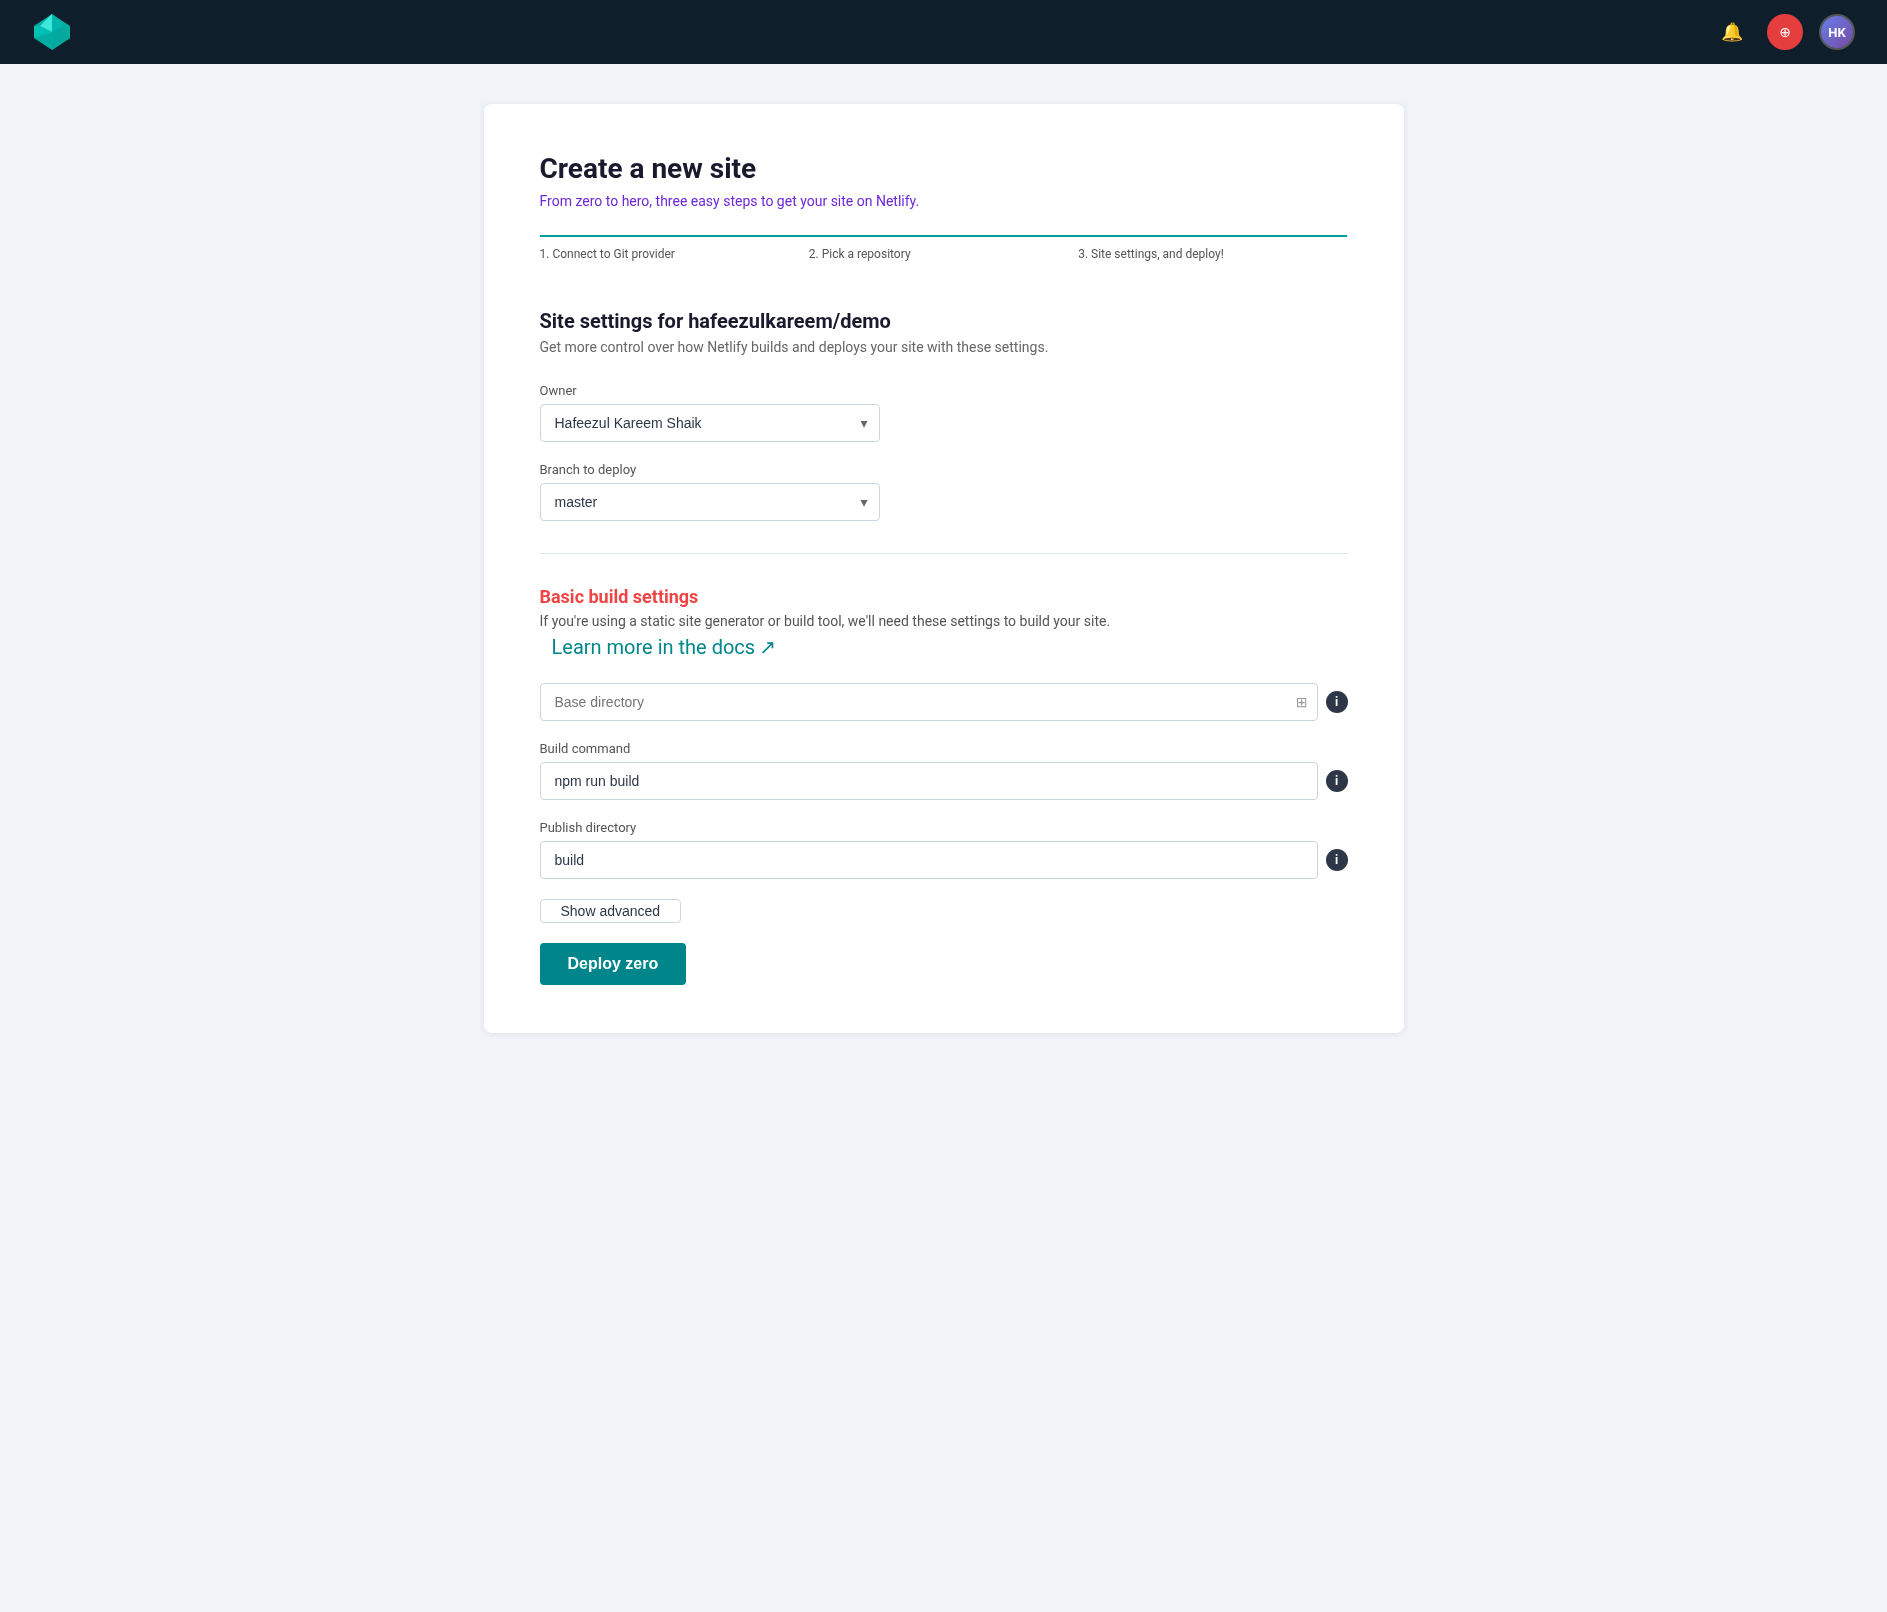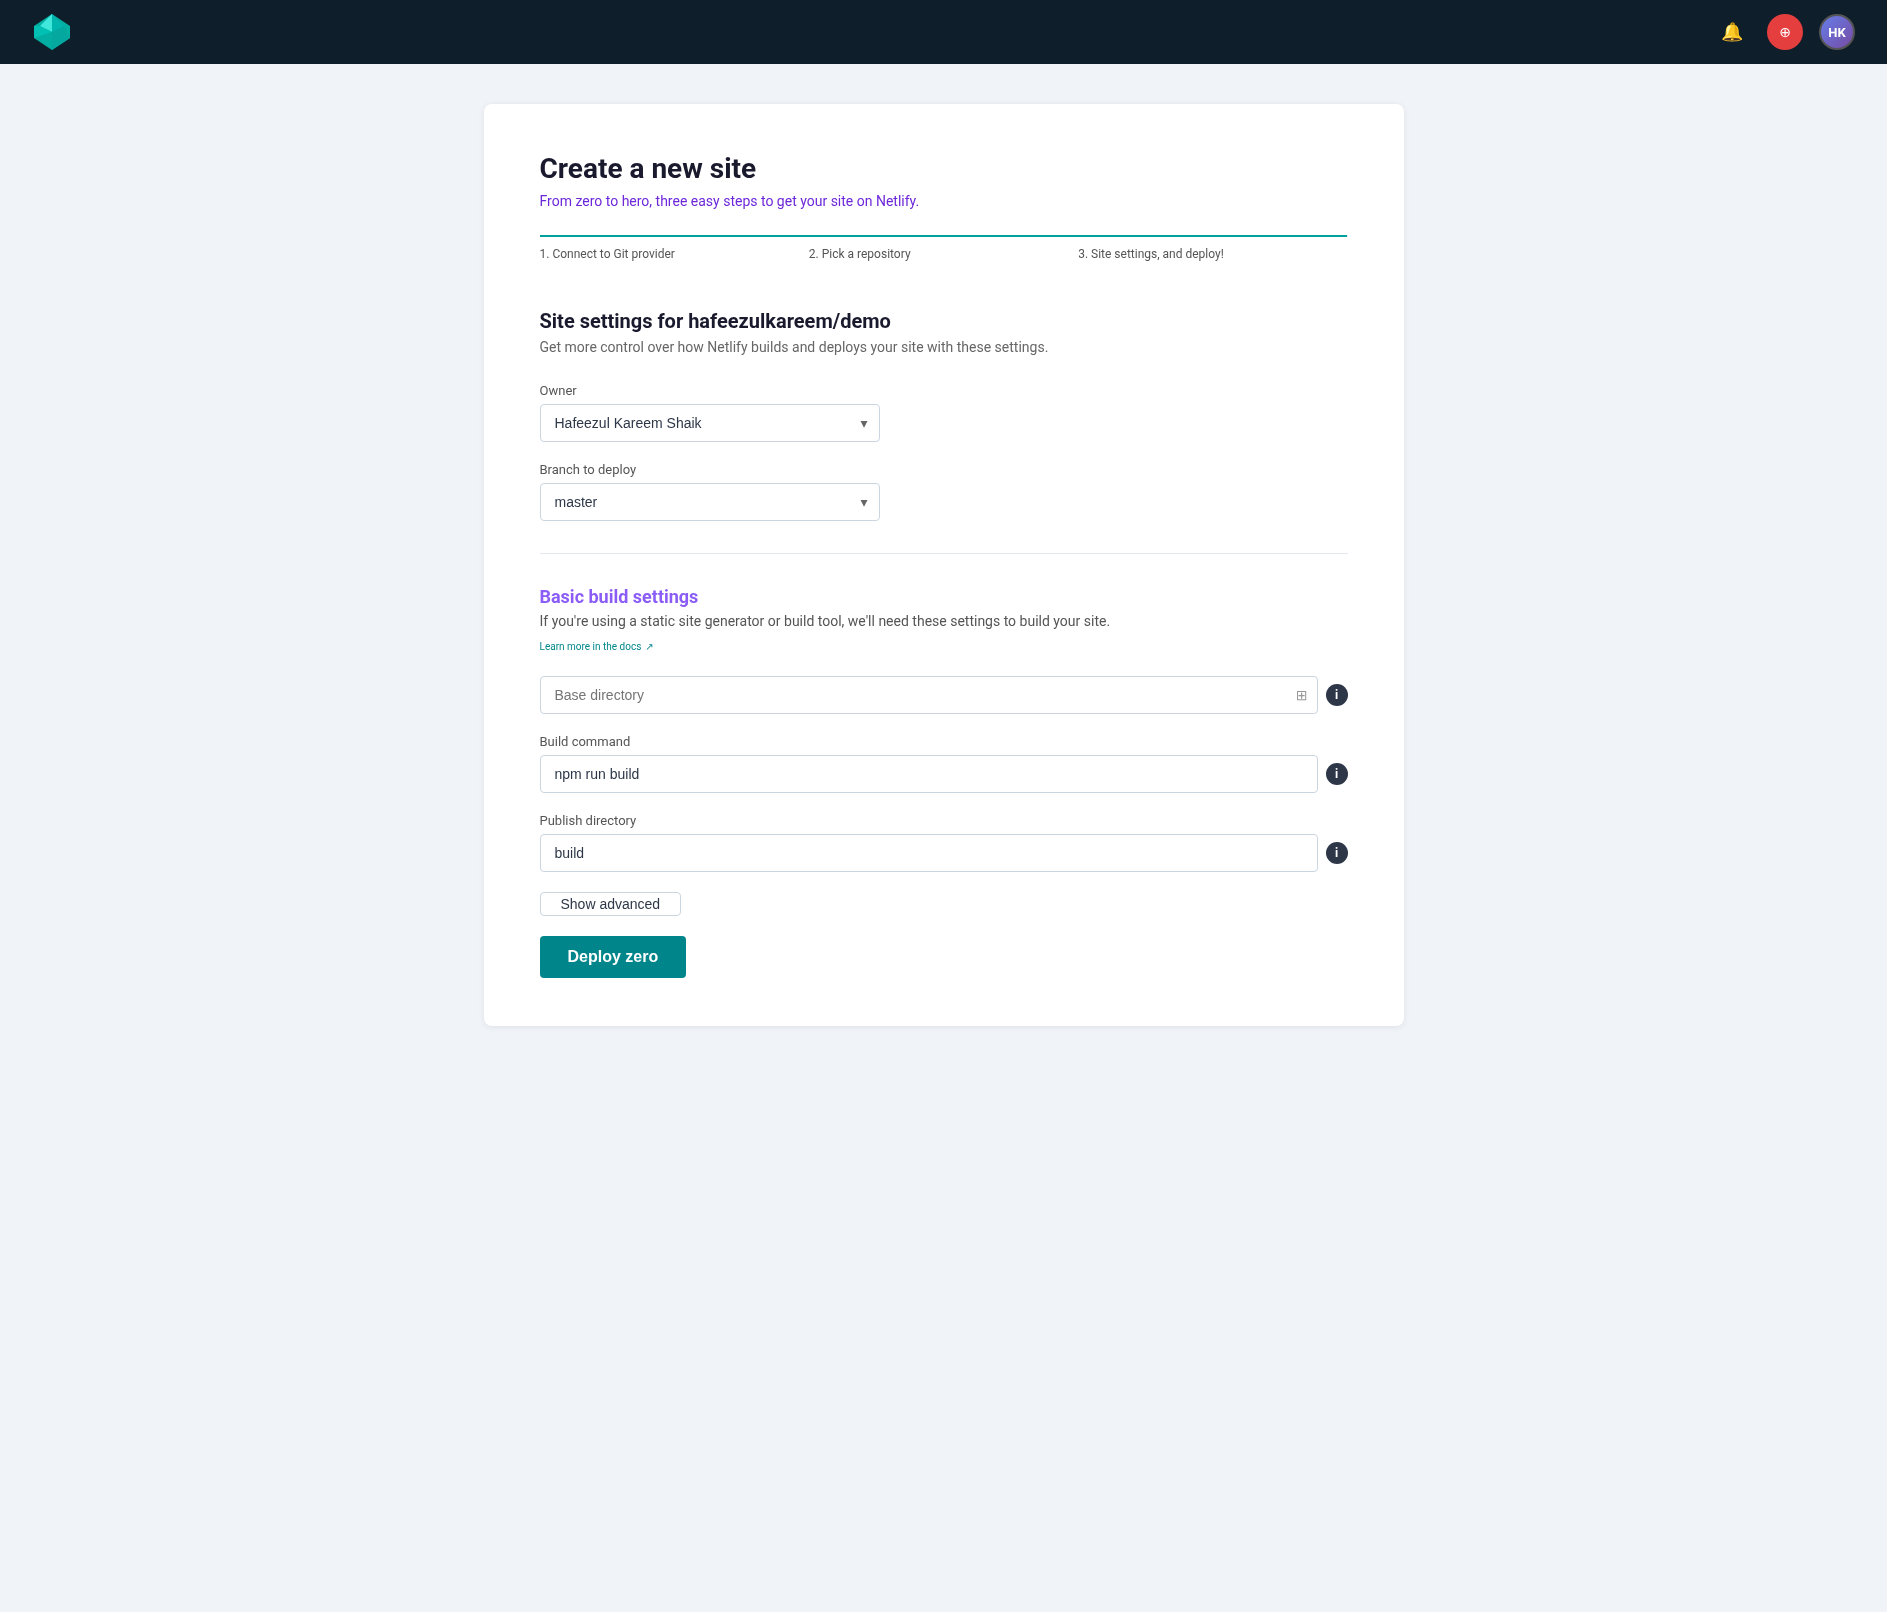--- a/index.html
+++ b/index.html
@@ -206,37 +206,38 @@
       cursor: pointer;
     }
     .folder-icon {
       color: #999;
       font-size: 14px;
     }
     
     .build-section-title {
       font-size: 18px;
       font-weight: 700;
-      color: #8b5cf6;
+      color: #ef4444;
       margin-bottom: 6px;
     }
     .build-section-subtitle {
       font-size: 14px;
       color: #555;
       margin-bottom: 6px;
     }
     .learn-more-link {
       color: #00868a;
-      font-size: 10px;
+      font-size: 20px;
       text-decoration: none;
       display: inline-flex;
       align-items: center;
       gap: 4px;
       margin-bottom: 24px;
       cursor: pointer;
+      margin-left: 12px;
     }
     
     .btn-show-advanced {
       padding: 3px 20px;
       border: 1px solid #cbd5e0;
       border-radius: 4px;
       background: white;
       color: #2d3748;
       font-size: 14px;
       cursor: pointer;

